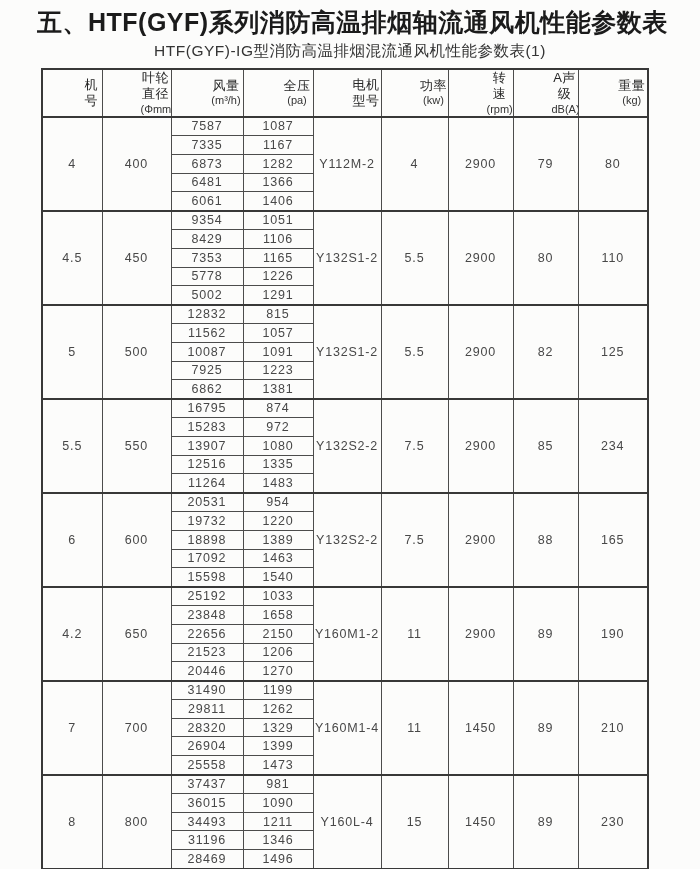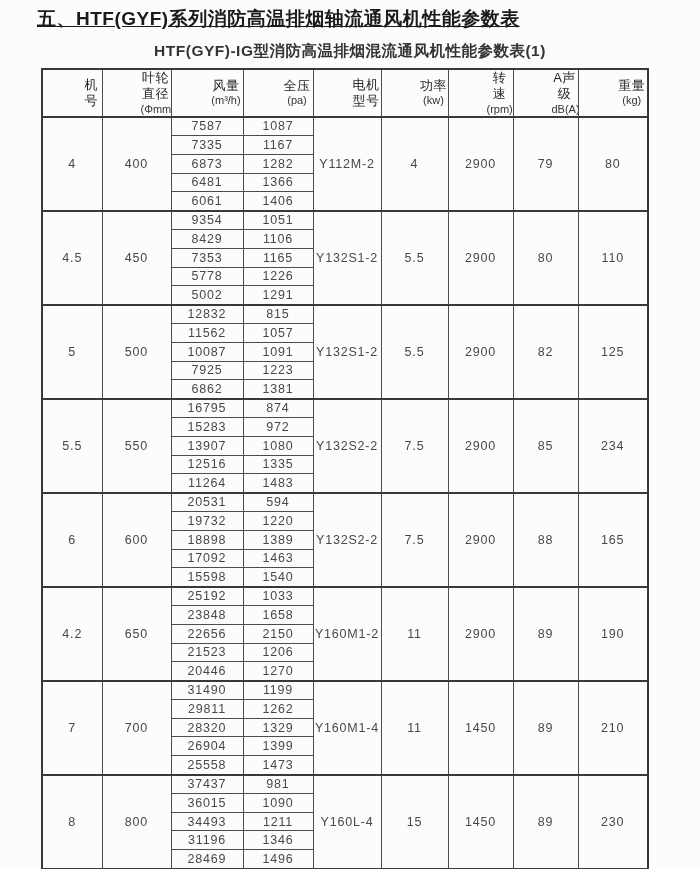--- a/index.html
+++ b/index.html
@@ -8,35 +8,34 @@
     width: 700px;
     height: 869px;
     background: #fcfcfb;
     font-family: "Liberation Sans", sans-serif;
     overflow: hidden;
   }
   .title {
     position: absolute;
     left: 37px;
     top: 6px;
-    font-size: 19px;
+    font-size: 25px;
     font-weight: 700;
     color: #1b1b1b;
     letter-spacing: 0.5px;
     white-space: nowrap;
-    text-decoration: underline;
   }
   .subtitle {
     position: absolute;
     left: 0;
     top: 41px;
     width: 700px;
     text-align: center;
     font-size: 15.5px;
-    font-weight: 700;
+    font-weight: 400;
     color: #343434;
     letter-spacing: 0.5px;
     white-space: nowrap;
   }
   table.perf {
     position: absolute;
     left: 41px;
     top: 68px;
     width: 606px;
     border-collapse: collapse;
@@ -232,21 +231,21 @@
           <td>1335</td>
         </tr>
         <tr>
           <td>11264</td>
           <td>1483</td>
         </tr>
         <tr class="group-first">
           <td rowspan="5">6</td>
           <td rowspan="5">600</td>
           <td>20531</td>
-          <td>594</td>
+          <td>954</td>
           <td rowspan="5">Y132S2-2</td>
           <td rowspan="5">7.5</td>
           <td rowspan="5">2900</td>
           <td rowspan="5">88</td>
           <td rowspan="5">165</td>
         </tr>
         <tr>
           <td>19732</td>
           <td>1220</td>
         </tr>

